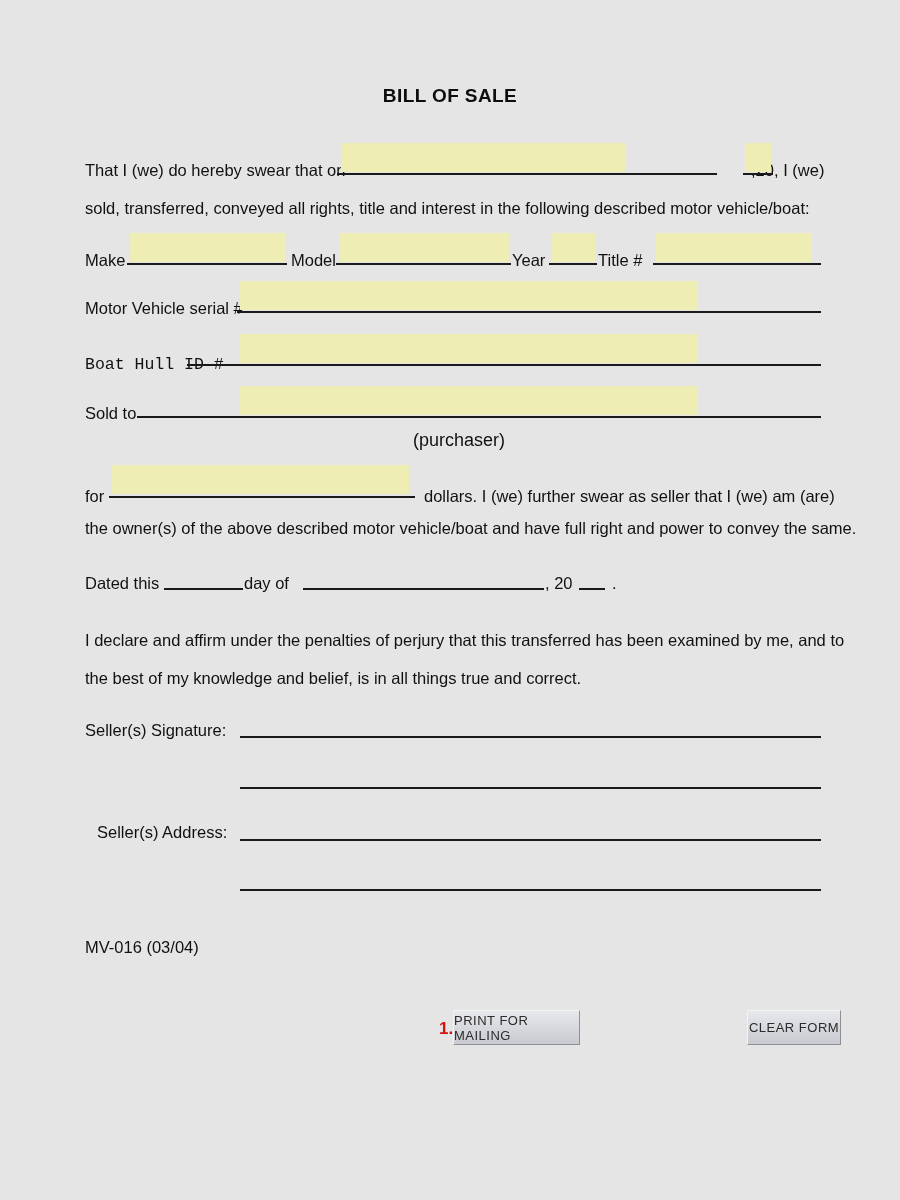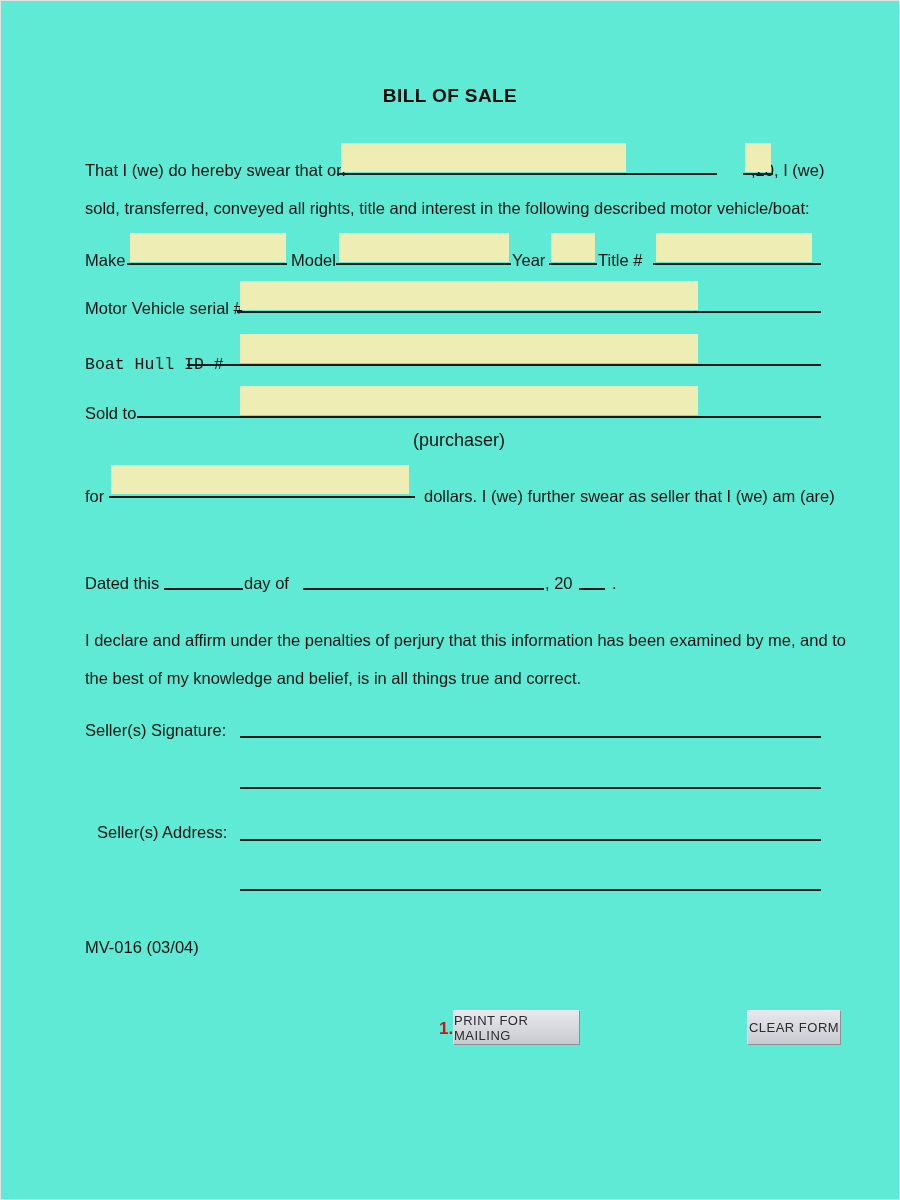--- a/index.html
+++ b/index.html
@@ -9,21 +9,21 @@
     background: #ffffff;
   }
   body {
     font-family: "Liberation Sans", sans-serif;
     -webkit-font-smoothing: antialiased;
   }
   #page {
     position: relative;
     width: 900px;
     height: 1200px;
-    background: #5eead4;
+    background: #e5e5e5;
     box-sizing: border-box;
     border: 1px solid #e3e3e3;
     overflow: hidden;
   }
 
   .doc-title {
     position: absolute;
     left: 0;
     right: 0;
     top: 84px;
@@ -133,35 +133,36 @@
   <div class="field" style="left:239px; top:385px; width:458px; height:29px;"></div>
   <div class="rule" style="left:136px; top:415px; width:684px;"></div>
 
   <div class="small" style="left:412px; top:429px;">(purchaser)</div>
 
   <div class="txt" style="left:84px; top:487px;">for</div>
   <div class="field" style="left:110px; top:464px; width:298px; height:29px;"></div>
   <div class="rule" style="left:108px; top:495px; width:306px;"></div>
   <div class="txt" style="left:423px; top:487px;">dollars.  I (we) further swear as seller that I (we) am (are)</div>
 
+  <div class="txt" style="left:84px; top:519px;">the owner(s) of the above described motor vehicle/boat and have full right and power to convey the same.</div>
 
   <div class="txt" style="left:84px; top:574px;">Dated this</div>
   <div class="rule" style="left:163px; top:587px; width:79px;"></div>
   <div class="field" style="left:165px; top:566px; width:0px; height:20px;"></div>
 
   <div class="txt" style="left:243px; top:574px;">day of</div>
   <div class="rule" style="left:302px; top:587px; width:241px;"></div>
   <div class="field" style="left:304px; top:566px; width:0px; height:20px;"></div>
 
   <div class="txt" style="left:544px; top:574px;">, 20</div>
   <div class="rule" style="left:578px; top:587px; width:26px;"></div>
   <div class="field" style="left:580px; top:566px; width:0px; height:20px;"></div>
   <div class="txt" style="left:611px; top:574px;">.</div>
 
-  <div class="txt" style="left:84px; top:631px;">I declare and affirm under the penalties of perjury that this information has been examined by me, and to</div>
+  <div class="txt" style="left:84px; top:631px;">I declare and affirm under the penalties of perjury that this transferred has been examined by me, and to</div>
   <div class="txt" style="left:84px; top:669px;">the best of my knowledge and belief, is in all things true and correct.</div>
 
   <div class="txt" style="left:84px; top:721px;">Seller(s) Signature:</div>
   <div class="rule" style="left:239px; top:735px; width:581px;"></div>
   <div class="field" style="left:241px; top:712px; width:0px; height:22px;"></div>
 
   <div class="rule" style="left:239px; top:786px; width:581px;"></div>
   <div class="field" style="left:241px; top:763px; width:0px; height:22px;"></div>
 
   <div class="txt" style="left:84px; top:823px;margin-left:12px;">Seller(s) Address:</div>

